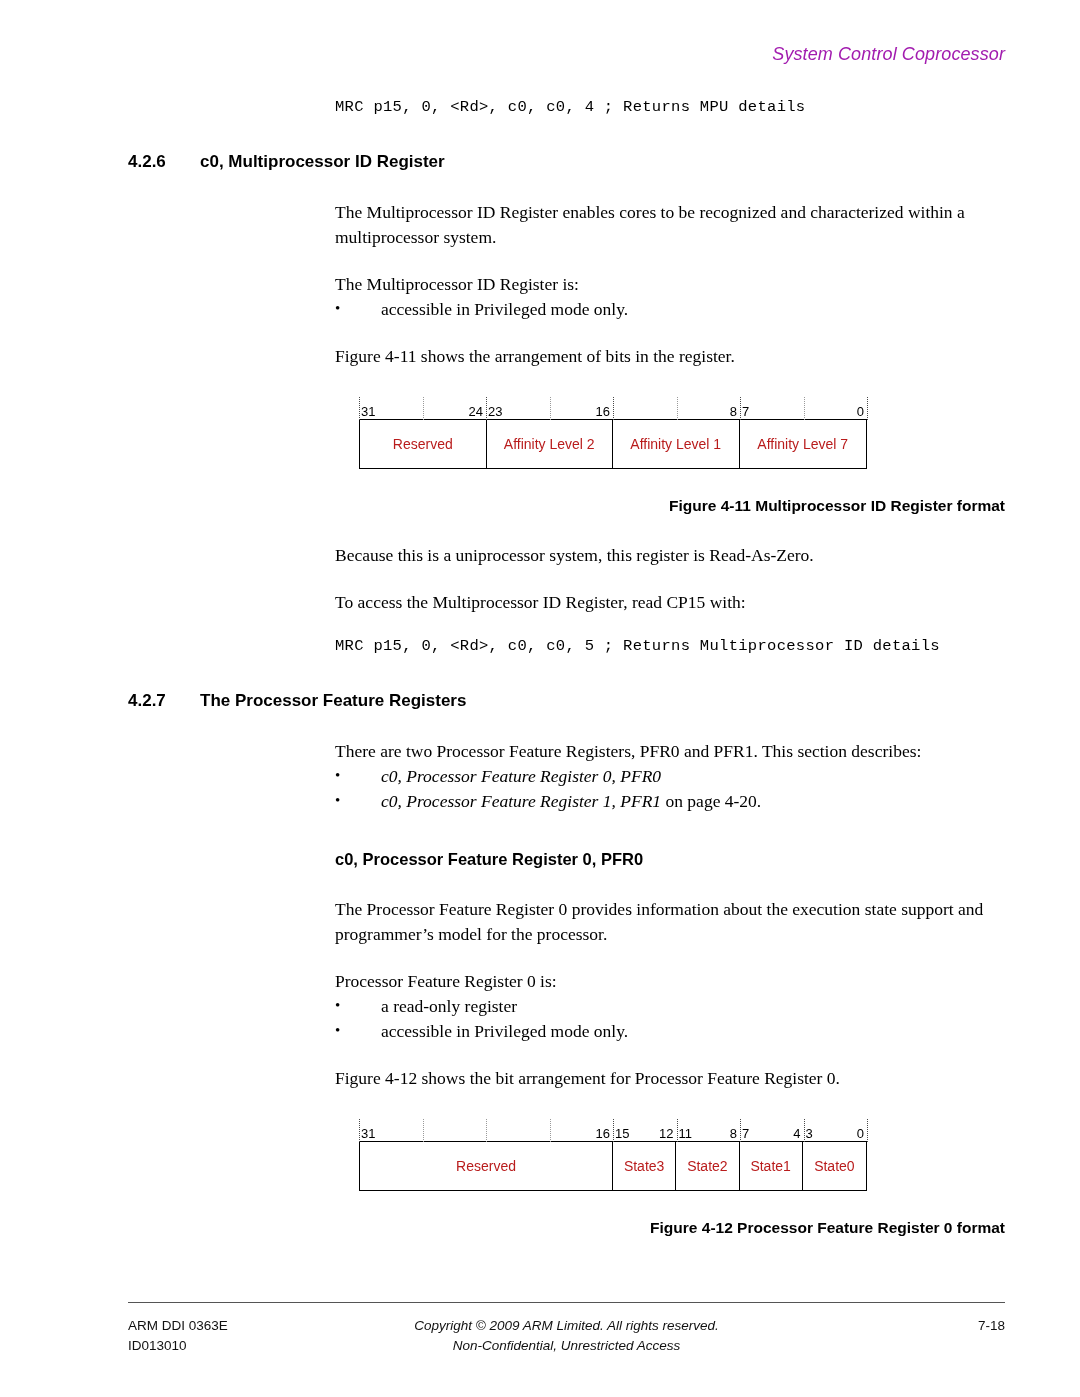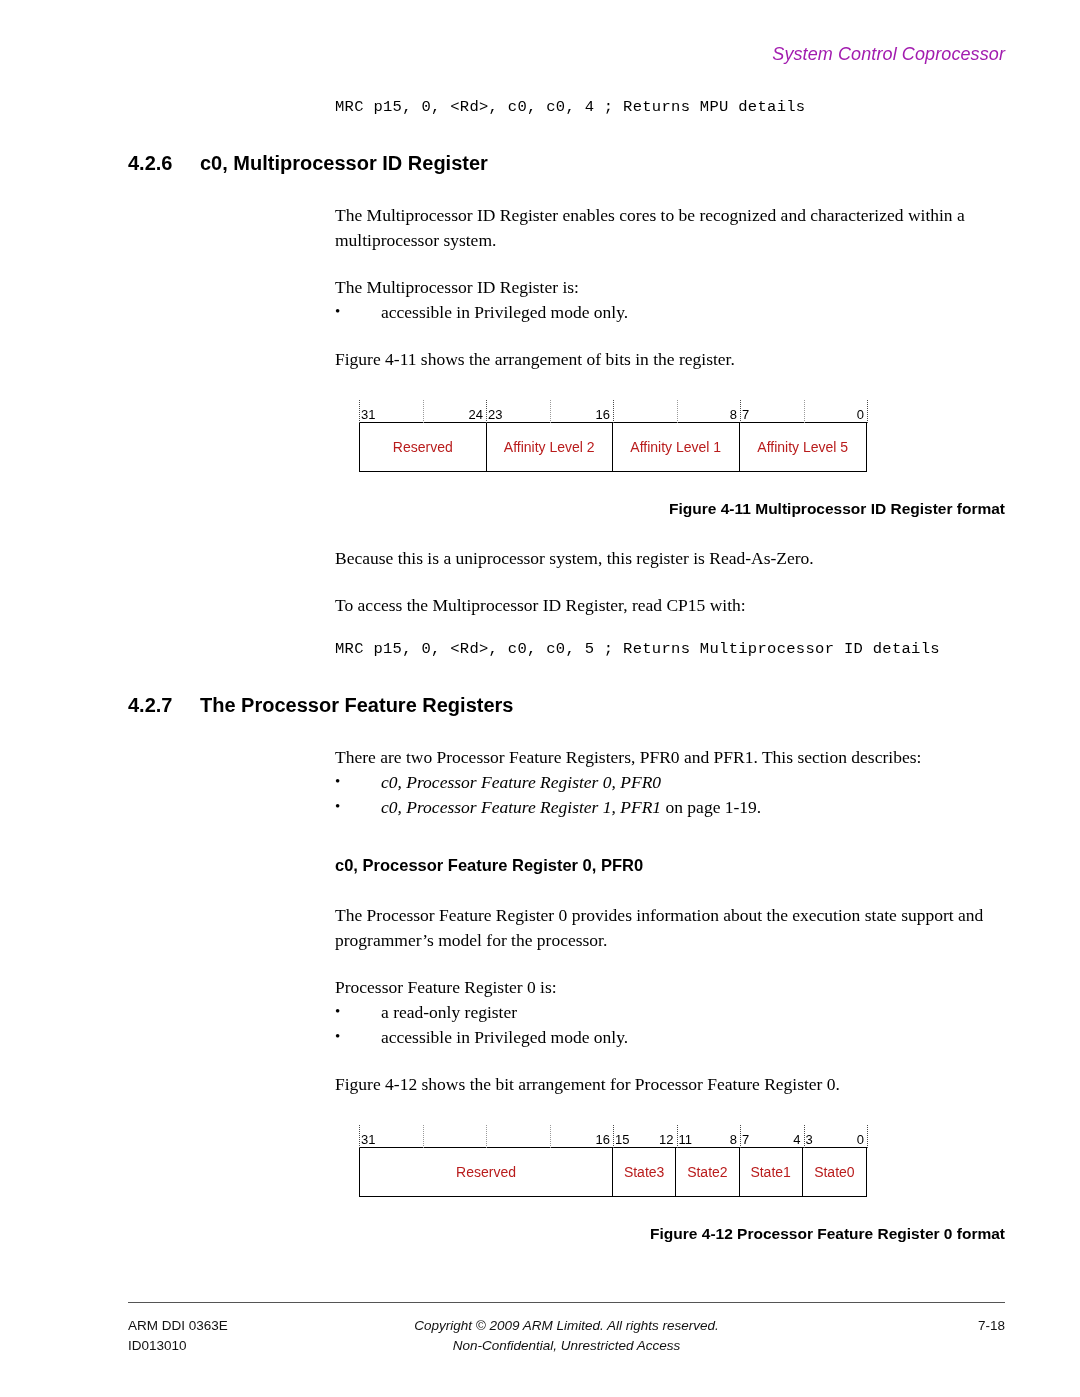--- a/index.html
+++ b/index.html
@@ -55,21 +55,21 @@
     font-size: 15.5px;
     letter-spacing: 0.3px;
     margin: 0;
     white-space: pre;
   }
 
   
   .section-head {
     font-family: "Liberation Sans", sans-serif;
     font-weight: bold;
-    font-size: 20px;
+    font-size: 17px;
     display: flex;
   }
   .section-head .num { width: 72px; flex: 0 0 72px; }
 
   
   .sub-head {
     font-family: "Liberation Sans", sans-serif;
     font-weight: bold;
     font-size: 16.5px;
     margin-left: 207px;
@@ -230,21 +230,21 @@
         <div class="bitnum left" style="left: 25%;">23</div>
         <div class="bitnum right" style="left: 50%;">16</div>
         <div class="bitnum right" style="left: 75%;">8</div>
         <div class="bitnum left" style="left: 75%;">7</div>
         <div class="bitnum right" style="left: 100%;">0</div>
       </div>
     <div class="fieldrow" id="fieldrow-411">
         <div class="cell" style="width: 25%;">Reserved</div>
         <div class="cell" style="width: 25%;">Affinity Level 2</div>
         <div class="cell" style="width: 25%;">Affinity Level 1</div>
-        <div class="cell" style="width: 25%;">Affinity Level 5</div>
+        <div class="cell" style="width: 25%;">Affinity Level 7</div>
       </div>
   </div>
 
   <div class="gap-md"></div>
 
   <div class="fig-caption">Figure 4-11 Multiprocessor ID Register format</div>
 
   <div class="gap-md"></div>
 
   <div class="body-col">
@@ -261,21 +261,21 @@
     <span class="num">4.2.7</span>
     <span>The Processor Feature Registers</span>
   </div>
 
   <div class="gap-md"></div>
 
   <div class="body-col">
     <p class="body">There are two Processor Feature Registers, PFR0 and PFR1. This section describes:</p>
     <ul class="bullets">
       <li><span class="ital">c0, Processor Feature Register 0, PFR0</span><span></span></li>
-      <li><span class="ital">c0, Processor Feature Register 1, PFR1</span><span> on page 1-19.</span></li>
+      <li><span class="ital">c0, Processor Feature Register 1, PFR1</span><span> on page 4-20.</span></li>
     </ul>
   </div>
 
   <div class="gap-lg"></div>
 
   <div class="sub-head">c0, Processor Feature Register 0, PFR0</div>
 
   <div class="gap-md"></div>
 
   <div class="body-col">

